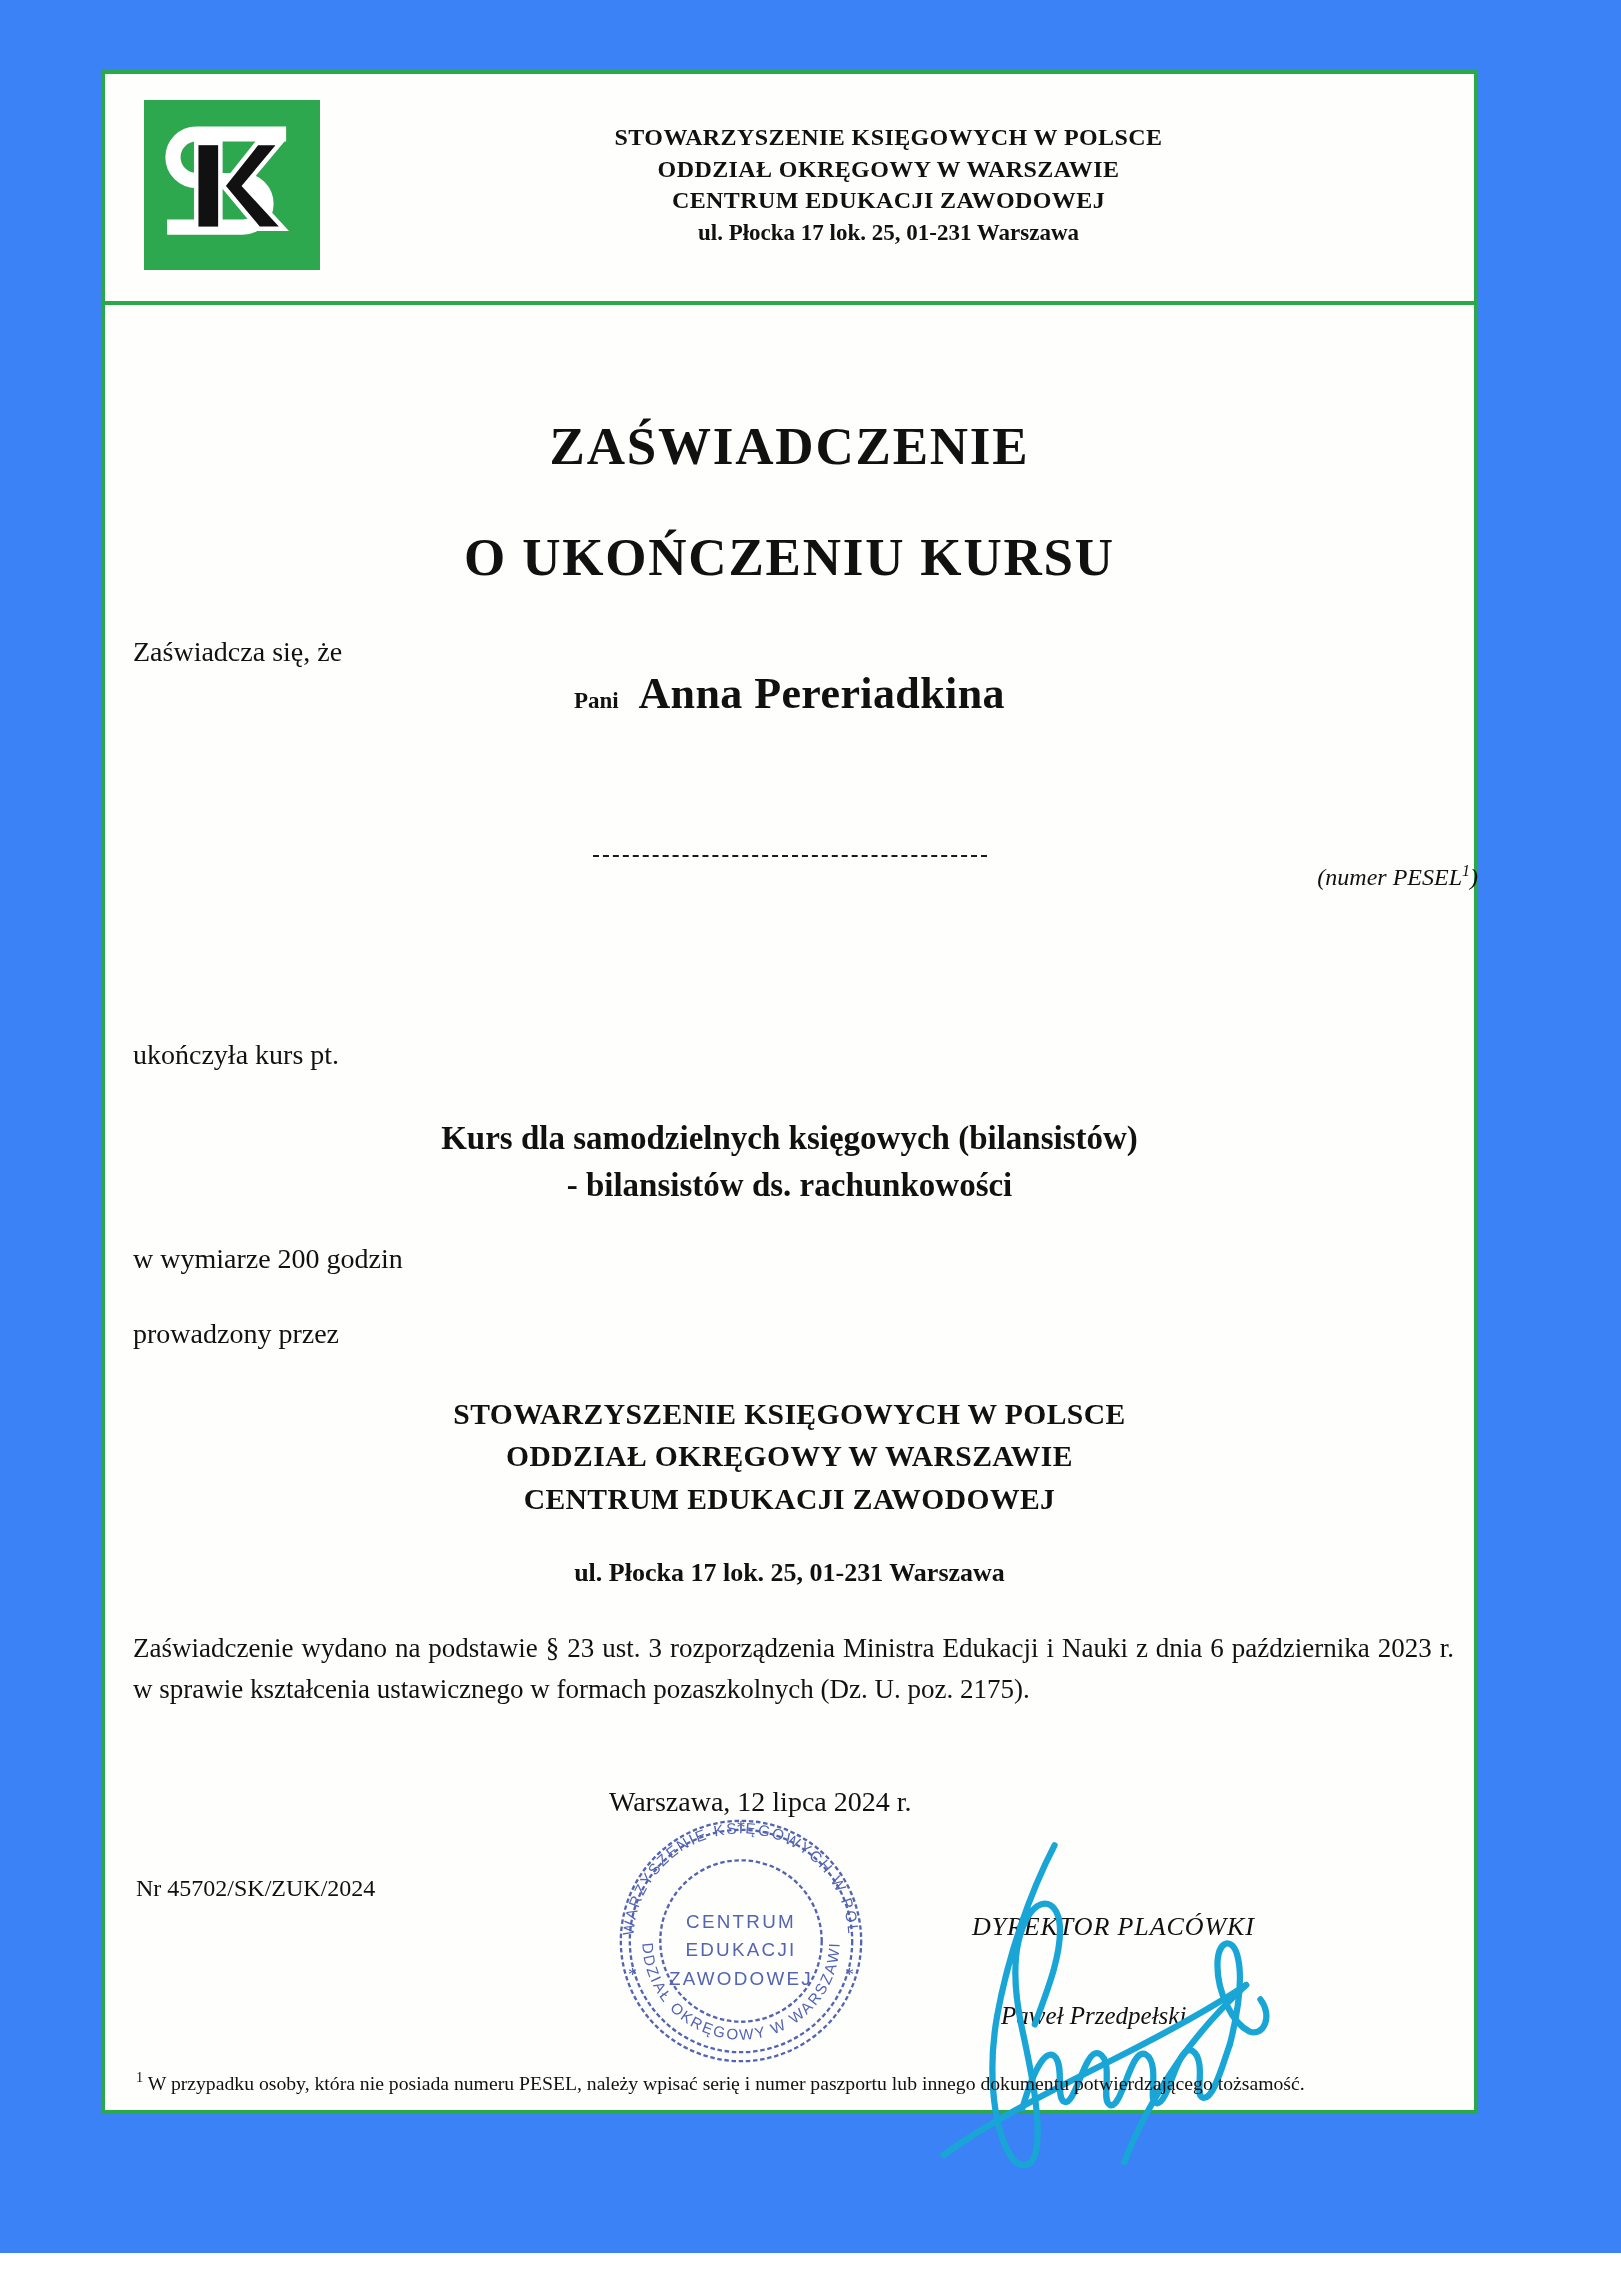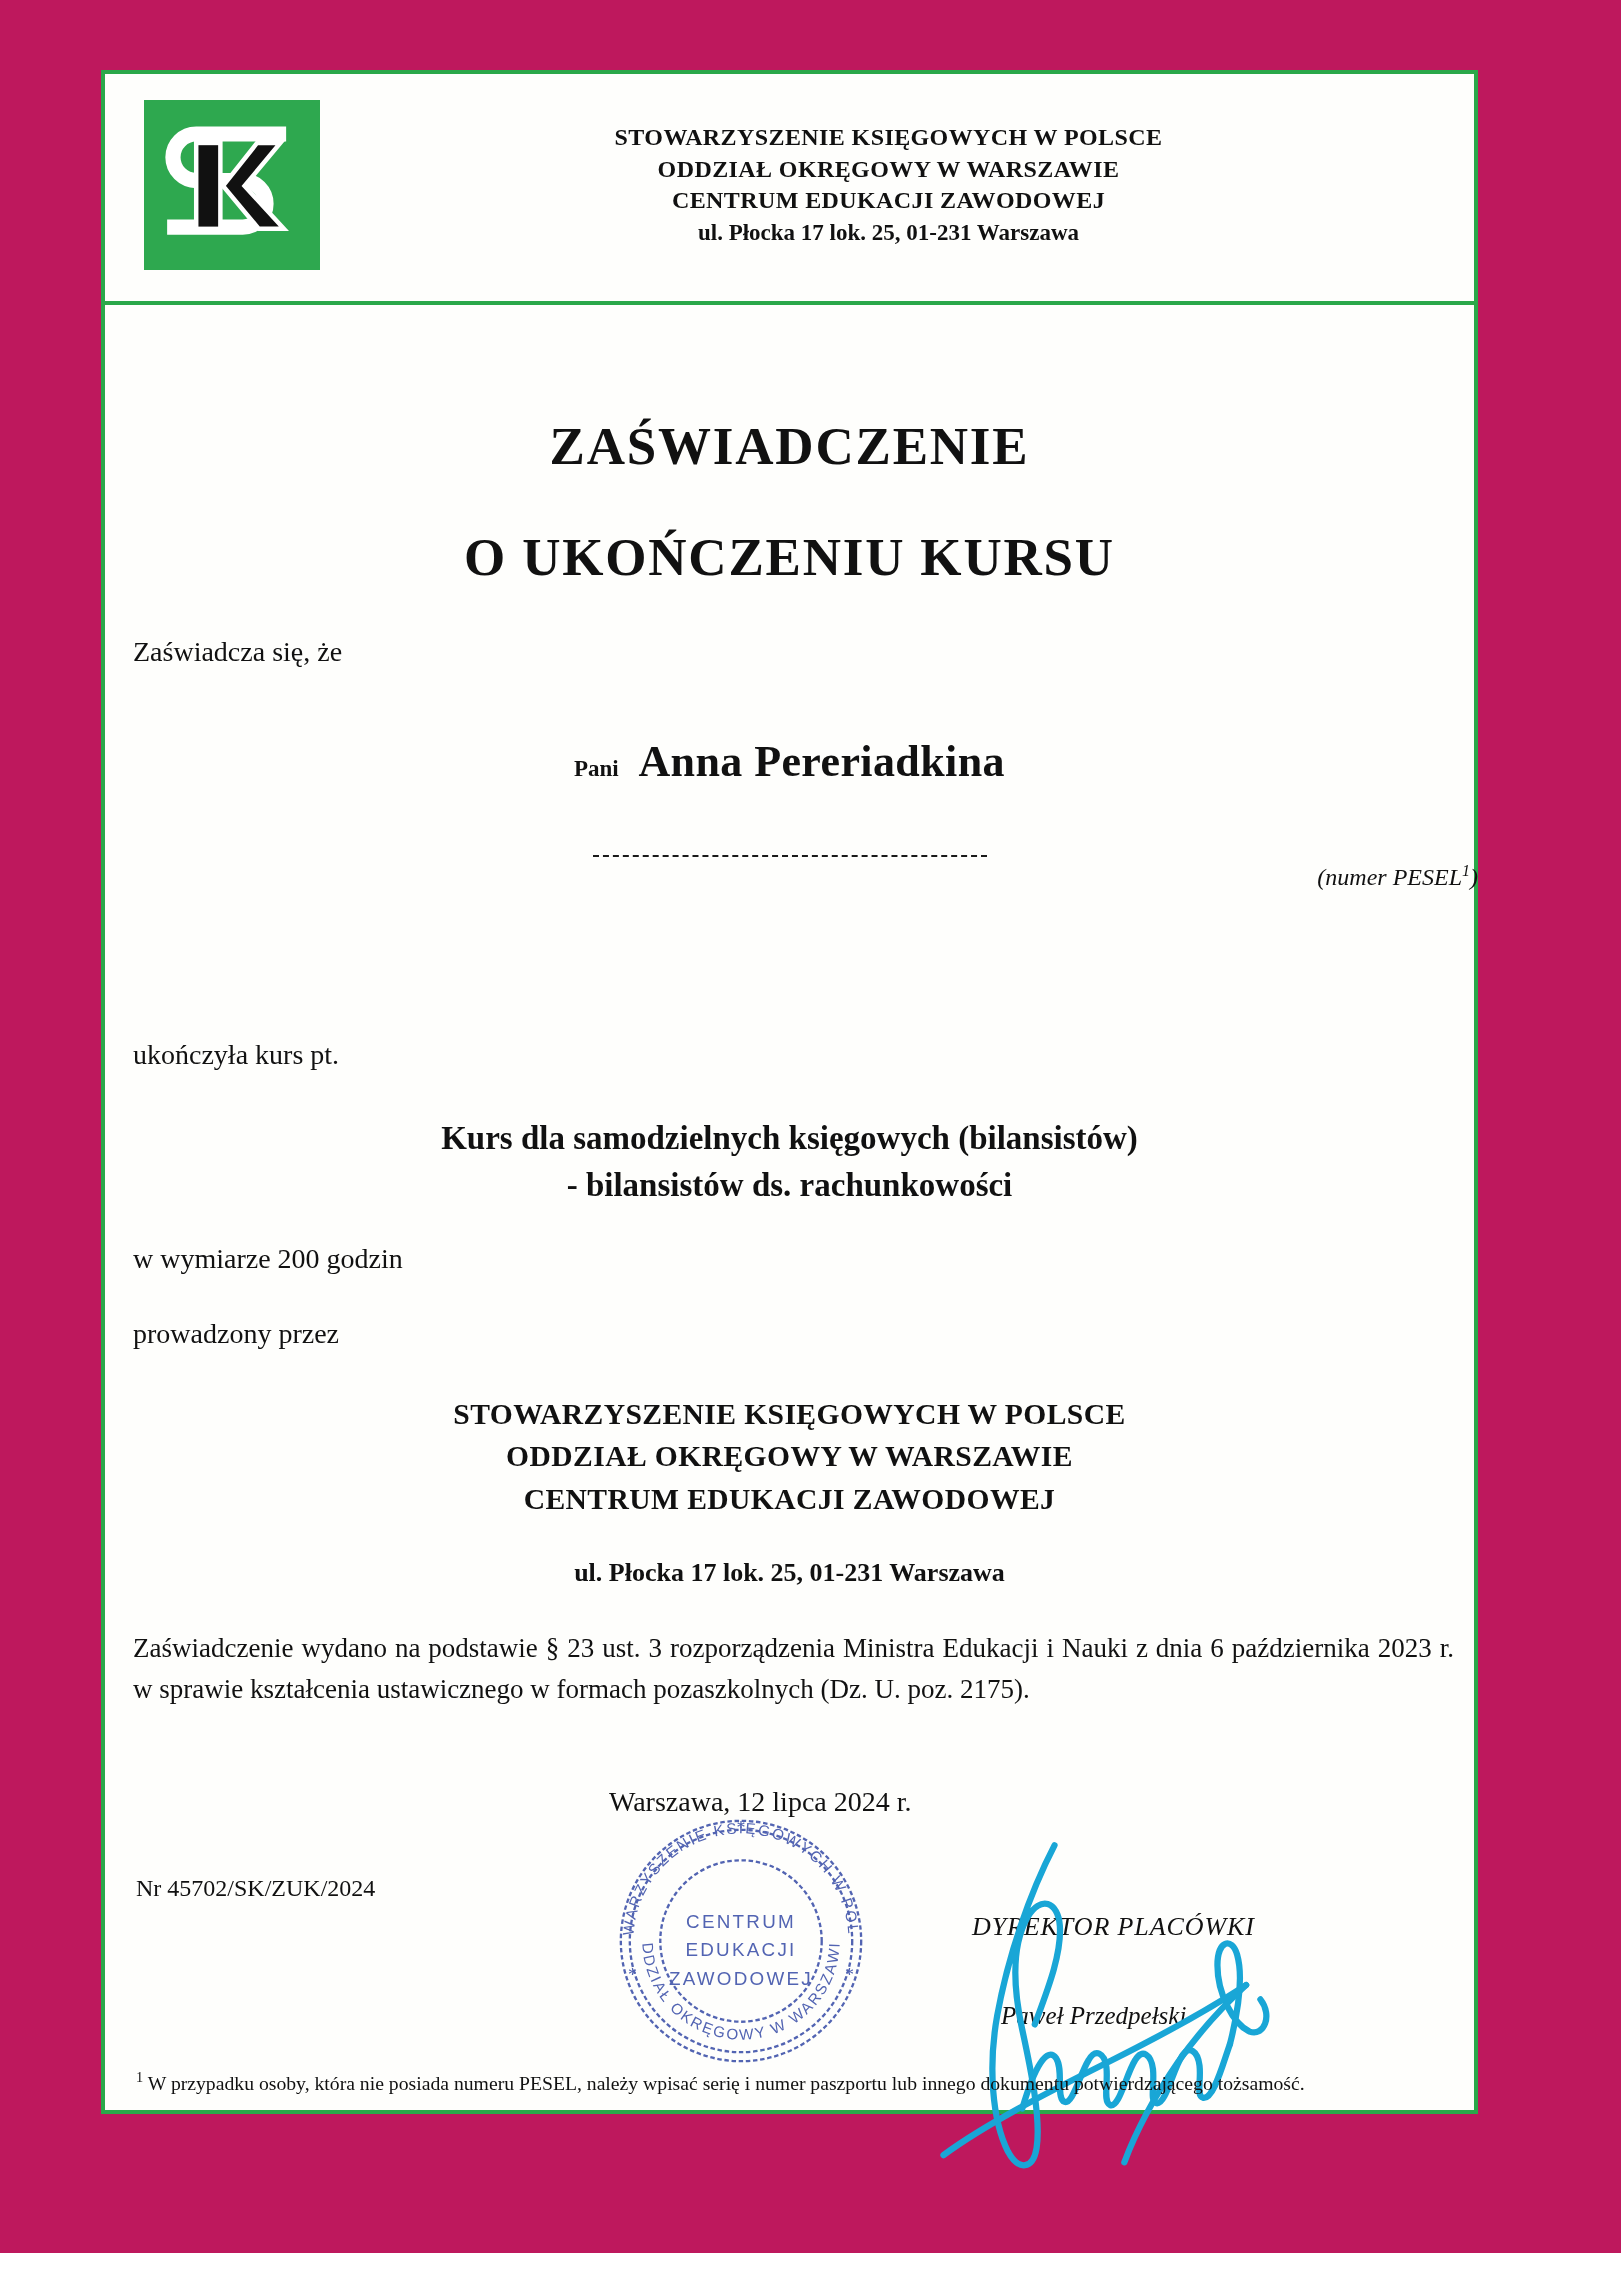--- a/index.html
+++ b/index.html
@@ -15,21 +15,21 @@
     position: relative;
     overflow: hidden;
   }
 
   
   .page {
     position: absolute;
     left: 0; top: 0;
     width: 1621px;
     height: 2253px;
-    background: #be185d;
+    background: #3b82f6;
   }
   .cert-frame {
     position: absolute;
     left: 101px;
     top: 70px;
     width: 1377px;
     height: 2044px;
     border: 4.5px solid #2aa84a;
     box-sizing: border-box;
     background: #fefefc;
@@ -123,21 +123,21 @@
   
   .lbl-attest {
     position: absolute;
     left: 133px;
     top: 636px;
     font-size: 28px;
   }
   .name-row {
     position: absolute;
     left: 101px;
-    top: 736px;
+    top: 668px;
     width: 1377px;
     text-align: center;
     white-space: nowrap;
   }
   .name-row .pani {
     font-size: 23px;
     font-weight: bold;
     vertical-align: baseline;
     margin-right: 19.7px;
   }

